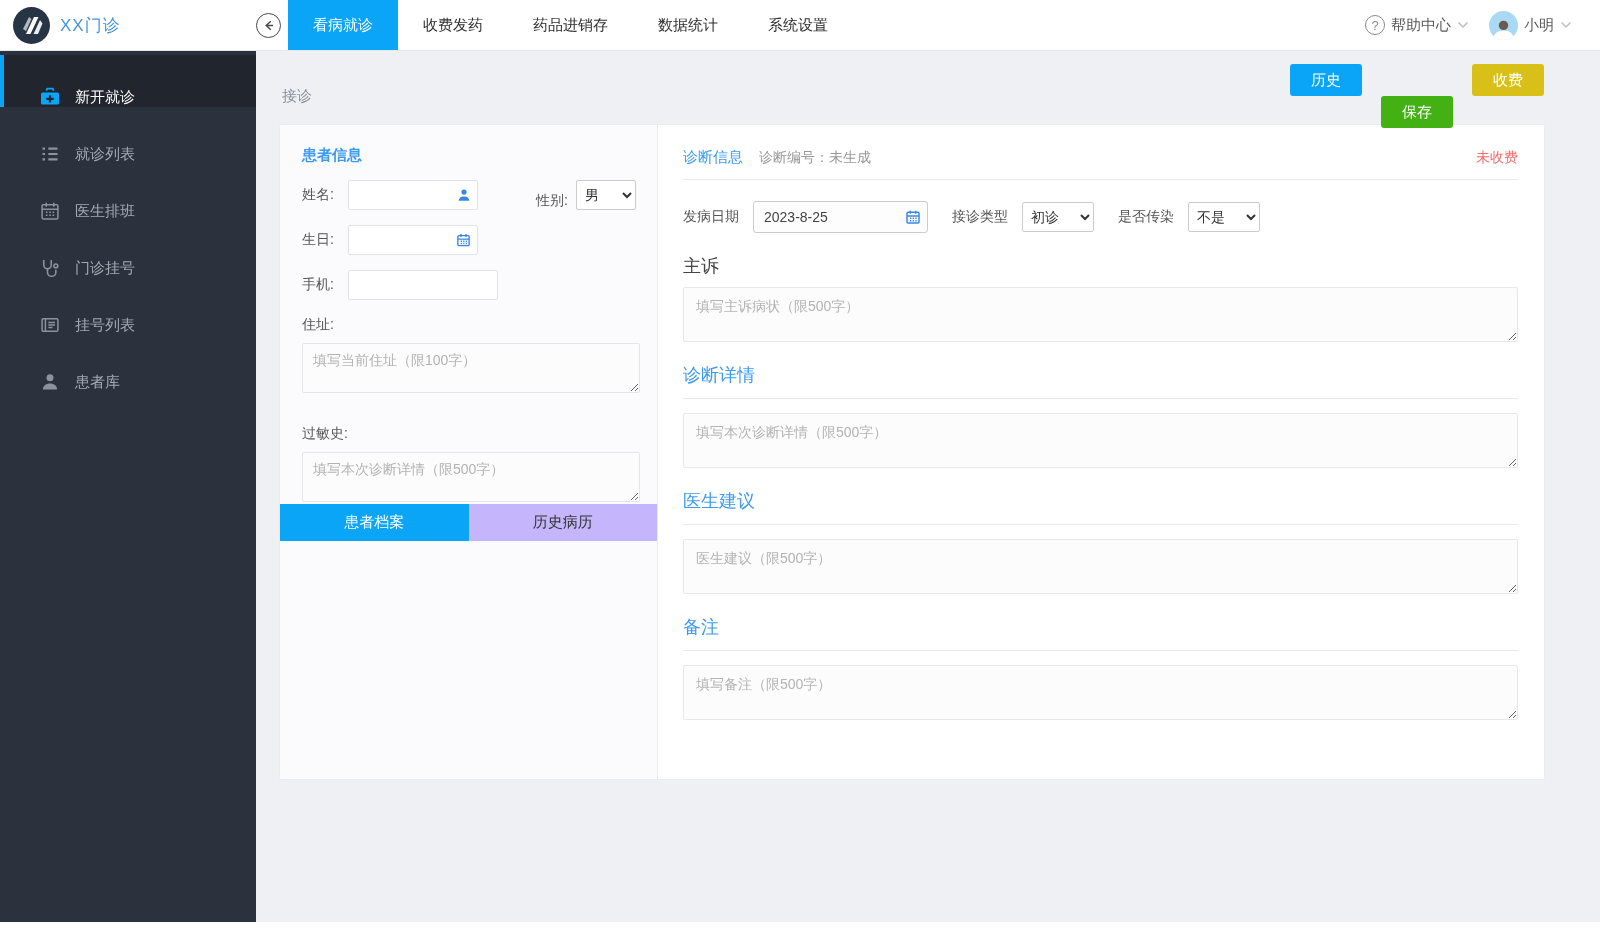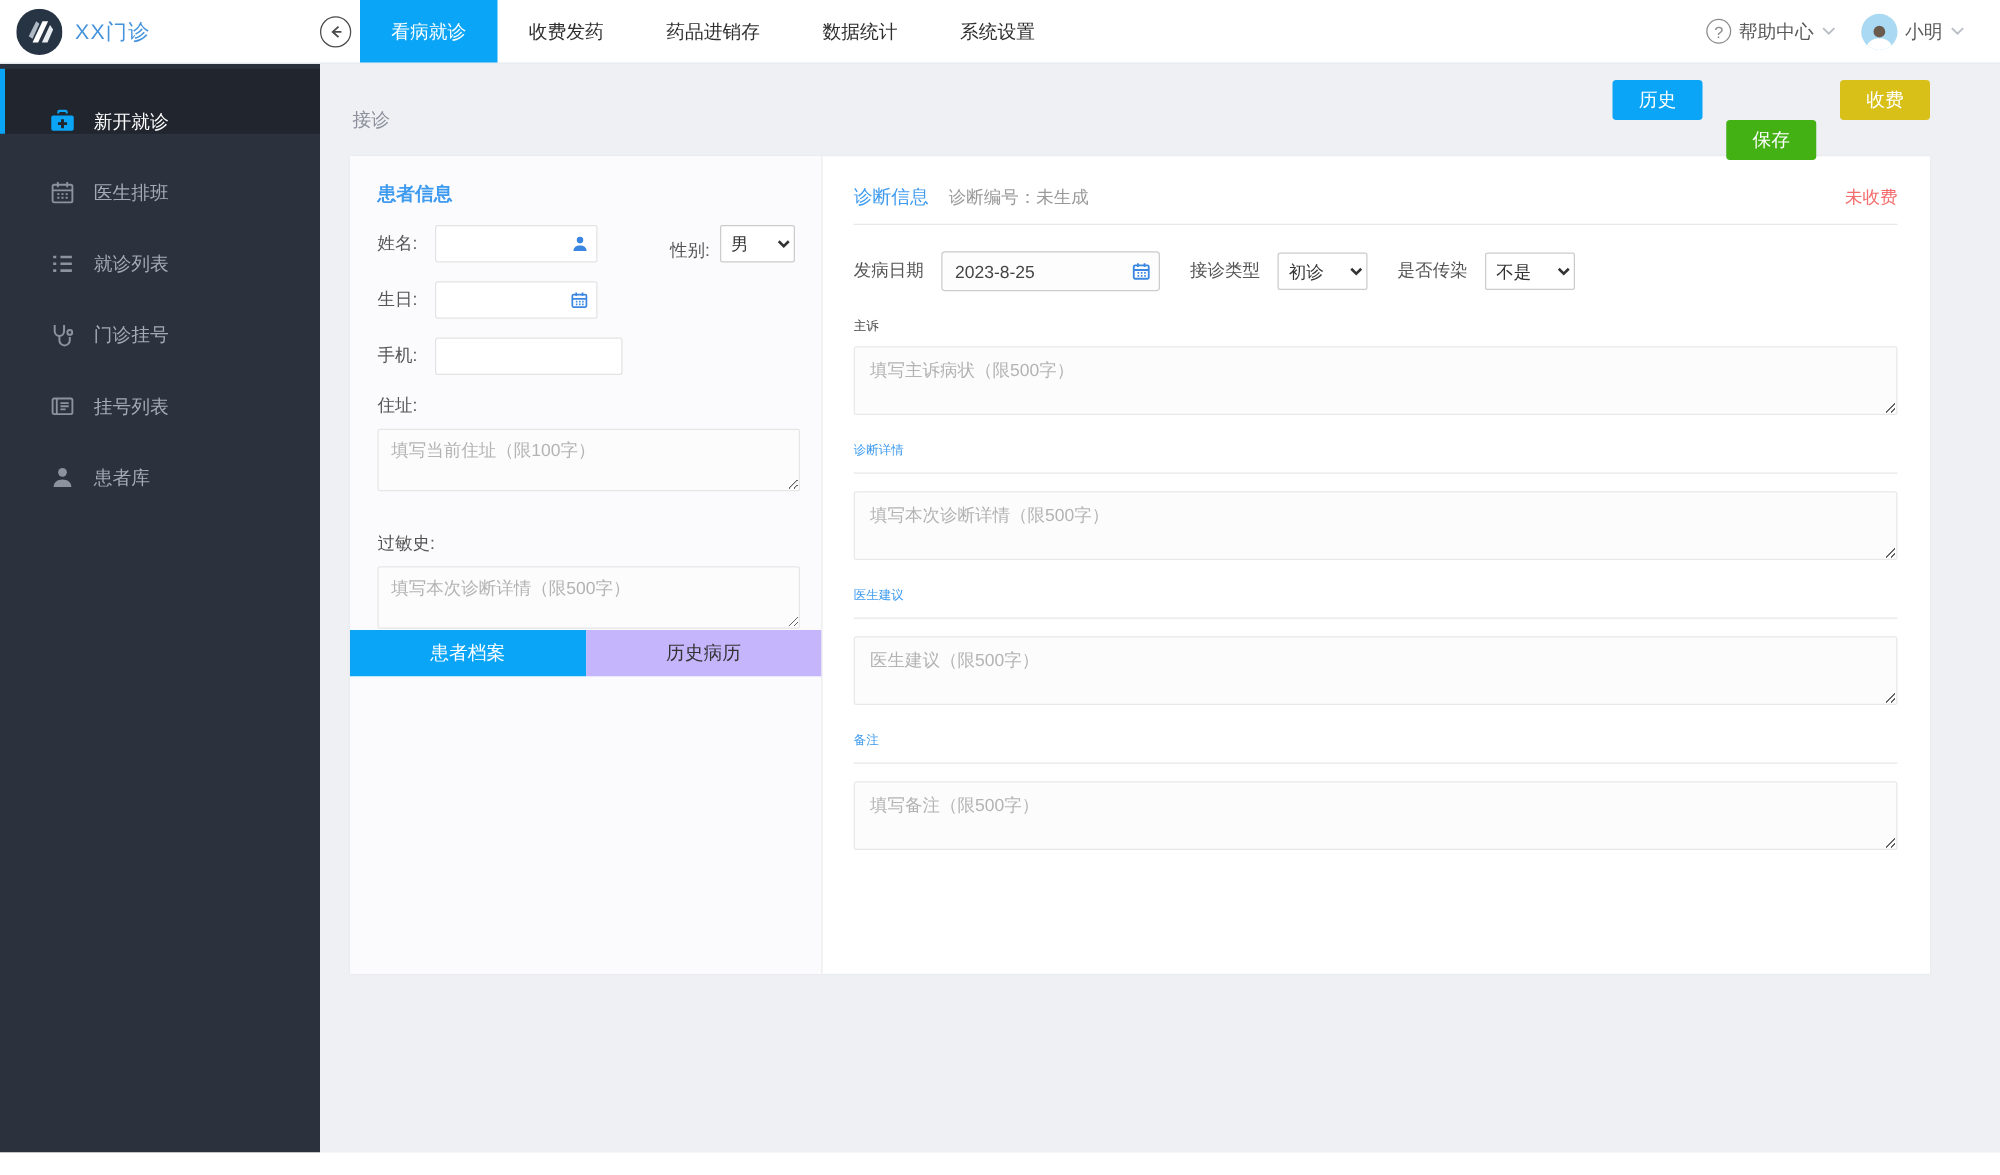--- a/index.html
+++ b/index.html
@@ -130,21 +130,21 @@
   .date-wrap { position:relative; margin-left:14px; }
   .date-inp {
     width:175px; height:32px; border:1px solid #ccc; border-radius:3px; background:#fdfdfd;
     padding:0 30px 0 10px; font-size:14px; color:#444; font-family:inherit;
   }
   .date-wrap .inp-icon { color:#3a86e0; }
   .ml24 { margin-left:24px; }
   .ml14 { margin-left:14px; }
   .sel-small { width:72px; }
   .section { margin-top:21px; }
-  .sec-title { font-size:10px; color:#454545; }
+  .sec-title { font-size:18px; color:#454545; }
   .sec-title.blue { color:#3d9aee; }
   .section .hr { margin-top:11px; }
   .r-textarea {
     display:block; margin-top:14px; width:100%; height:55px;
     border:1px solid #e8e8e8; border-radius:2px; background:#fcfcfd;
     padding:10px 12px; font-size:14px; color:#333; font-family:inherit;
   }
   .r-textarea.tight { margin-top:9px; }
 </style>
 </head>
@@ -207,34 +207,34 @@
       <span class="s-icon">
         <svg width="20" height="20" viewBox="0 0 24 24" fill="currentColor">
           <path d="M9 4.5 V3 h6 v1.5 h2 V3 a2 2 0 0 0 -2 -2 H9 a2 2 0 0 0 -2 2 v1.5 z"></path>
           <path d="M3 6.5 h18 a1.8 1.8 0 0 1 1.8 1.8 v11 a1.8 1.8 0 0 1 -1.8 1.8 H3 a1.8 1.8 0 0 1 -1.8 -1.8 v-11 A1.8 1.8 0 0 1 3 6.5 z M10.6 10 v3 h-3 v2.6 h3 v3 h2.8 v-3 h3 V13 h-3 v-3 z" fill-rule="evenodd"></path>
         </svg>
       </span>
       <span>新开就诊</span>
     </div>
     <div class="side-item">
       <span class="s-icon">
+        <svg width="20" height="20" viewBox="0 0 24 24" fill="none" stroke="currentColor" stroke-width="2.6">
+          <path d="M3 5.5h3M3 12h3M3 18.5h3M10 5.5h11M10 12h11M10 18.5h11"></path>
+        </svg>
+      </span>
+      <span>就诊列表</span>
+    </div>
+    <div class="side-item">
+      <span class="s-icon">
         <svg width="20" height="20" viewBox="0 0 24 24" fill="none" stroke="currentColor" stroke-width="1.8">
           <rect x="2.5" y="4.5" width="19" height="17" rx="1.5"></rect>
           <path d="M7.5 2v5M16.5 2v5M2.5 10h19M7 13.5h2M11 13.5h2M15 13.5h2M7 17h2M11 17h2M15 17h2"></path>
         </svg>
       </span>
       <span>医生排班</span>
-    </div>
-    <div class="side-item">
-      <span class="s-icon">
-        <svg width="20" height="20" viewBox="0 0 24 24" fill="none" stroke="currentColor" stroke-width="2.6">
-          <path d="M3 5.5h3M3 12h3M3 18.5h3M10 5.5h11M10 12h11M10 18.5h11"></path>
-        </svg>
-      </span>
-      <span>就诊列表</span>
     </div>
     <div class="side-item">
       <span class="s-icon">
         <svg width="20" height="20" viewBox="0 0 24 24" fill="none" stroke="currentColor" stroke-width="1.9">
           <path d="M4.5 2.5v6a4.5 4.5 0 0 0 9 0v-6"></path>
           <path d="M9 13.5v3.5a5 5 0 0 0 10 0v-3"></path>
           <circle cx="19" cy="9.5" r="2.3"></circle>
         </svg>
       </span>
       <span>门诊挂号</span>

